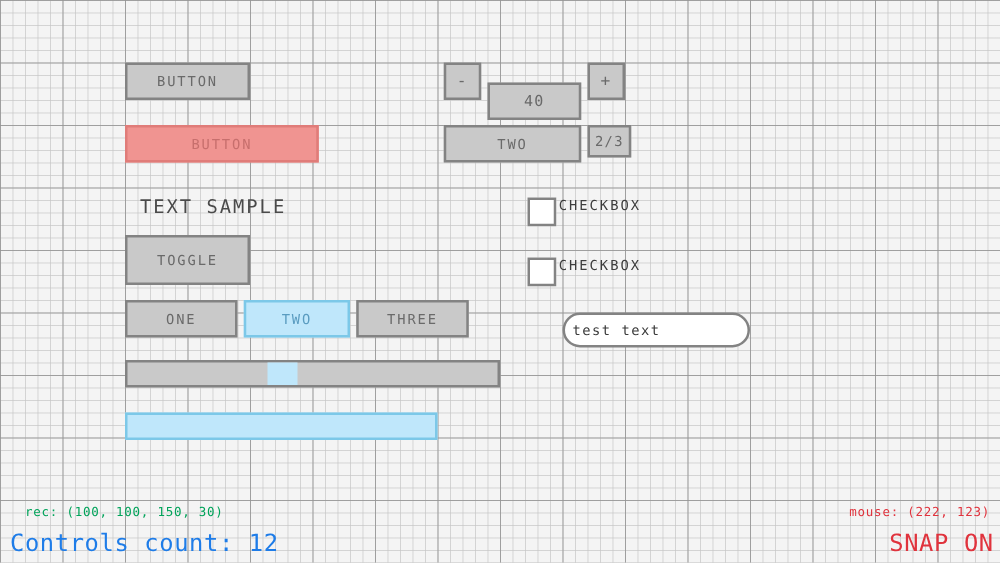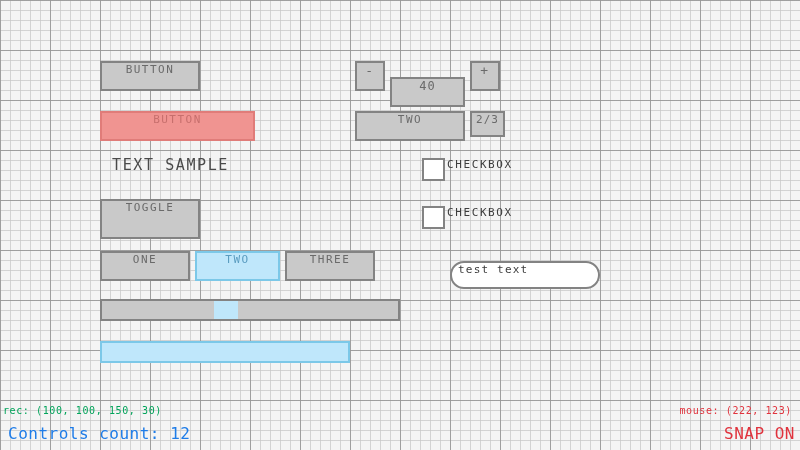--- a/index.html
+++ b/index.html
@@ -31,30 +31,29 @@
       10px 10px,
       10px 10px;
     background-position: 0 0, 0 0, 0 0, 0 0;
   }
 
   
   .ctl {
     position: absolute;
     box-sizing: border-box;
     display: flex;
-    align-items: flex-start;
+    align-items: center;
     justify-content: center;
     background: #c9c9c9;
     border: 2px solid #838383;
     color: #6c6c6c;
     font-size: 11px;
     letter-spacing: 1.5px;
     text-transform: none;
     white-space: nowrap;
-    margin-top: 11px;
   }
   .ctl.norm {
     border-color: #838383;
     background: #c9c9c9;
     color: #6a6a6a;
   }
   .ctl.red {
     background: #f09491;
     border-color: #e07c79;
     color: #c76f6d;
@@ -145,25 +144,25 @@
 
   
   .status-small {
     position: absolute;
     font-size: 10px;
     letter-spacing: 0.6px;
     white-space: nowrap;
   }
   .status-big {
     position: absolute;
-    font-size: 16px;
+    font-size: 19px;
     letter-spacing: 0.5px;
     white-space: nowrap;
   }
-  #rec-info    { left: 3px;  top: 405px; color: #00a35a; }
+  #rec-info    { left: 20px;  top: 405px; color: #00a35a; }
   #mouse-info  { right: 8px;  top: 405px; color: #e0333d; }
   #count-info  { left: 8px;   top: 424px; color: #1e7ce8; }
   #type-info   { left: 300px; top: 424px; color: #1e7ce8; }
   #snap-info   { right: 5px;  top: 424px; color: #e0333d; }
 </style>
 </head>
 <body>
 
 <div id="app">
 

